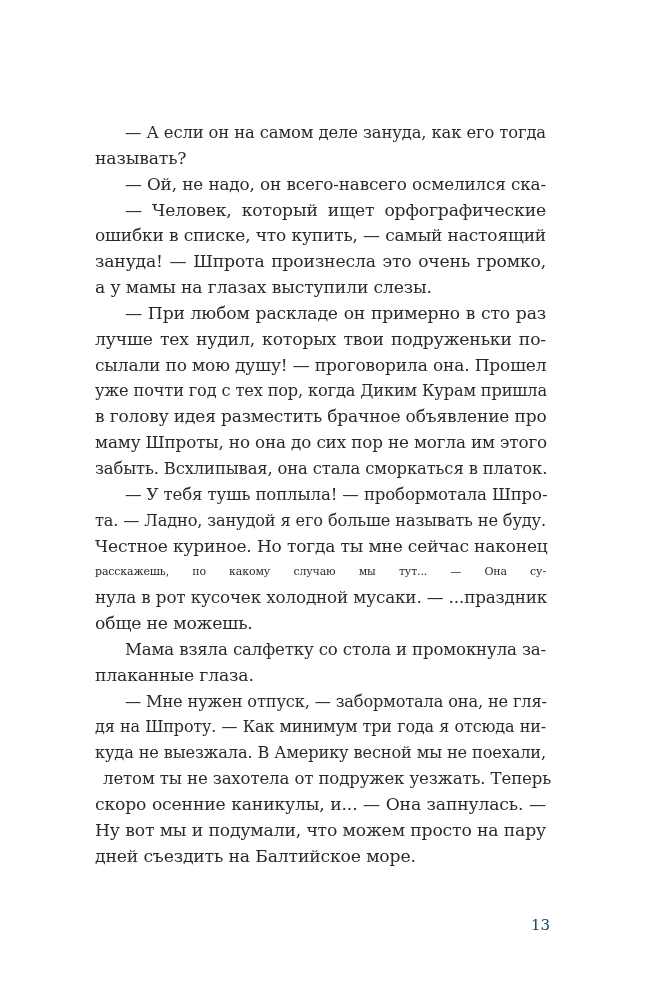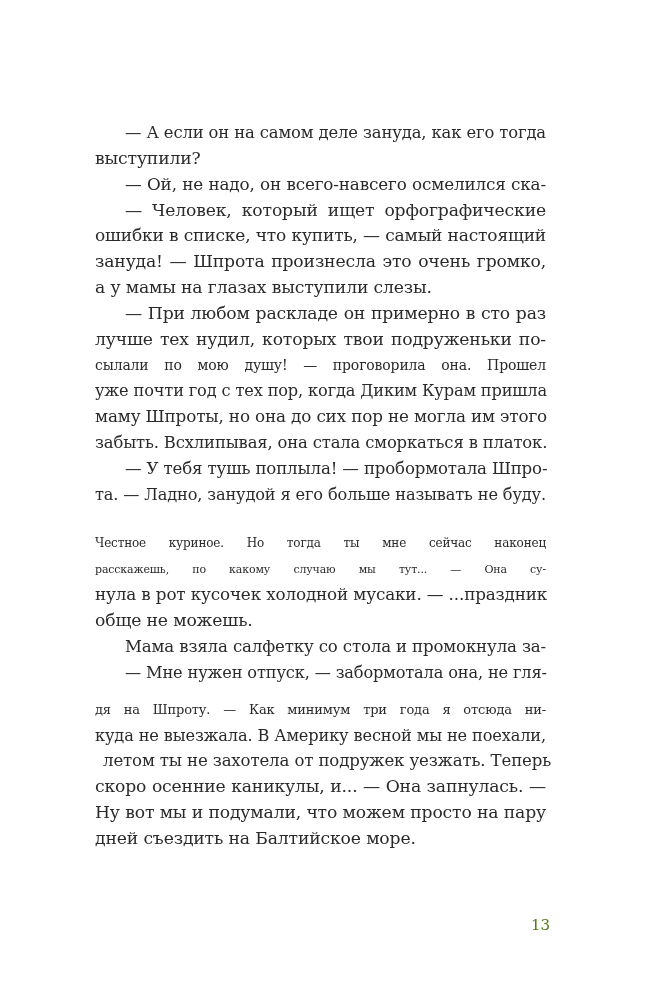--- a/index.html
+++ b/index.html
@@ -13,50 +13,52 @@
     font-size: 17.2px; line-height: 25.85px; color: #2a2a2a;
     letter-spacing: -0.15px;
   }
   .line {
     display: block; white-space: nowrap; text-align: justify; text-align-last: justify; height: 25.85px;
   }
   .line.last { text-align-last: left; }
   .page-number {
     position: absolute; left: 531px; top: 900px;
     font-family: "DejaVu Serif", "Liberation Serif", serif;
-    font-size: 15px; color: #4d7c0f;
+    font-size: 15px; color: #0c4a6e;
   }
 </style>
 </head>
 <body>
 
 <div class="page">
   <div class="text-block" id="text-block">
       <span class="line" style="padding-left: 30px; font-size: 16.4px;">— А если он на самом деле зануда, как его тогда</span>
-      <span class="line last">выступили?</span>
+      <span class="line last">называть?</span>
       <span class="line" style="padding-left: 30px; font-size: 16.8px;">— Ой, не надо, он всего-навсего осмелился ска-</span>
       <span class="line" style="padding-left: 30px;">— Человек, который ищет орфографические</span>
       <span class="line" style="font-size: 17px;">ошибки в списке, что купить, — самый настоящий</span>
       <span class="line">зануда! — Шпрота произнесла это очень громко,</span>
       <span class="line last">а у мамы на глазах выступили слезы.</span>
       <span class="line" style="padding-left: 30px;">— При любом раскладе он примерно в сто раз</span>
       <span class="line">лучше тех нудил, которых твои подруженьки по-</span>
-      <span class="line" style="font-size: 14px;">сылали по мою душу! — проговорила она. Прошел</span>
+      <span class="line" style="font-size: 17px;">сылали по мою душу! — проговорила она. Прошел</span>
       <span class="line" style="font-size: 16.2px;">уже почти год с тех пор, когда Диким Курам пришла</span>
+      <span class="line" style="font-size: 17px;">в голову идея разместить брачное объявление про</span>
       <span class="line" style="font-size: 16.8px;">маму Шпроты, но она до сих пор не могла им этого</span>
       <span class="line last" style="font-size: 16.4px;">забыть. Всхлипывая, она стала сморкаться в платок.</span>
       <span class="line" style="padding-left: 30px; font-size: 16.6px;">— У тебя тушь поплыла! — пробормотала Шпро-</span>
       <span class="line" style="font-size: 16.2px;">та. — Ладно, занудой я его больше называть не буду.</span>
-      <span class="line" style="font-size: 12px; margin-top: 23px;">Честное куриное. Но тогда ты мне сейчас наконец</span>
+      <span class="line" style="font-size: 17px;">Честное куриное. Но тогда ты мне сейчас наконец</span>
       <span class="line" style="font-size: 11px;">расскажешь, по какому случаю мы тут... — Она су-</span>
       <span class="line" style="font-size: 16.8px;">нула в рот кусочек холодной мусаки. — ...праздник</span>
       <span class="line last">обще не можешь.</span>
       <span class="line" style="padding-left: 30px; font-size: 16.6px;">Мама взяла салфетку со стола и промокнула за-</span>
+      <span class="line last">плаканные глаза.</span>
       <span class="line" style="padding-left: 30px; font-size: 16.2px;">— Мне нужен отпуск, — забормотала она, не гля-</span>
-      <span class="line" style="font-size: 13px; margin-top: 11px;">дя на Шпроту. — Как минимум три года я отсюда ни-</span>
+      <span class="line" style="font-size: 16px;">дя на Шпроту. — Как минимум три года я отсюда ни-</span>
       <span class="line" style="font-size: 16.2px;">куда не выезжала. В Америку весной мы не поехали,</span>
       <span class="line" style="font-size: 16.6px; margin-left: 8px;">летом ты не захотела от подружек уезжать. Теперь</span>
       <span class="line">скоро осенние каникулы, и... — Она запнулась. —</span>
       <span class="line">Ну вот мы и подумали, что можем просто на пару</span>
       <span class="line last">дней съездить на Балтийское море.</span>
     </div>
   <div class="page-number">13</div>
 </div>
 
 </body></html>

